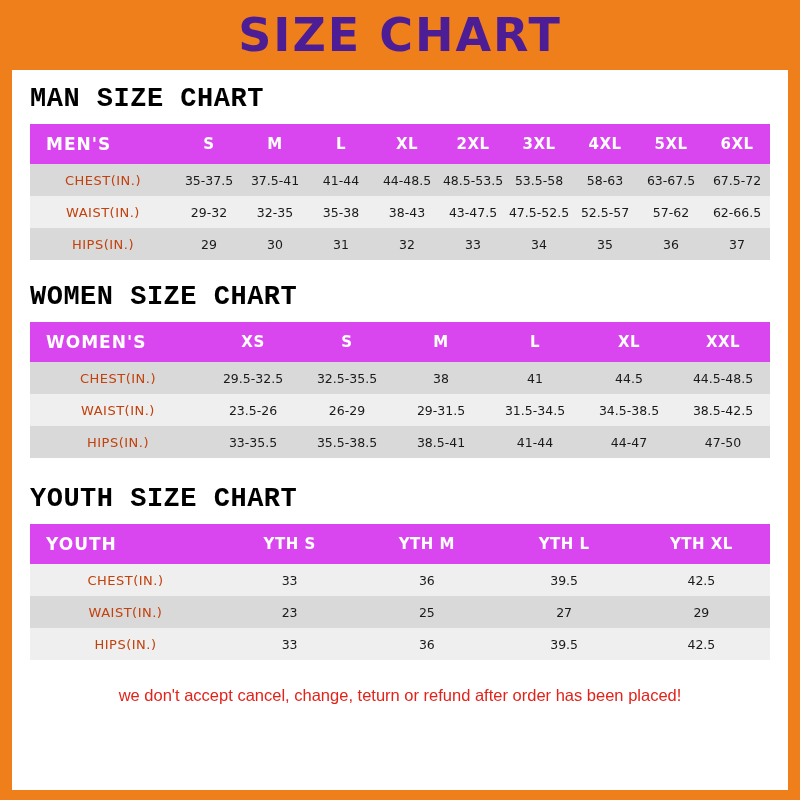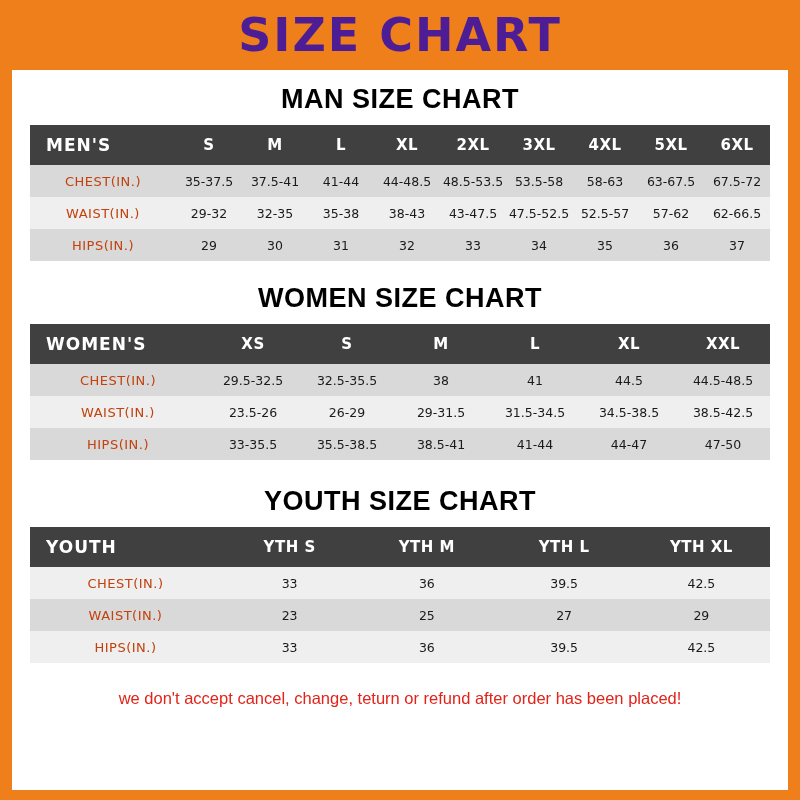--- a/index.html
+++ b/index.html
@@ -35,22 +35,22 @@
     font-weight: bold;
     font-size: 46px;
     letter-spacing: 2px;
     color: #4c1d95;
     line-height: 1;
   }
   .content {
     padding: 0 18px;
   }
   .section-title {
-    text-align: center;
-    font-family: Liberation Sans, sans-serif;
+    text-align: left;
+    font-family: Liberation Mono, monospace;
     font-weight: bold;
     font-size: 27px;
     color: #000000;
     letter-spacing: 0.5px;
   }
   .t-man { margin: 14px 0 10px; }
   .t-women { margin: 22px 0 10px; }
   .t-youth { margin: 26px 0 10px; }
 
   table.size-table {
@@ -60,21 +60,21 @@
   }
   table.size-table th,
   table.size-table td {
     text-align: center;
     font-size: 12.5px;
     color: #1a1a1a;
     padding: 5px 0 5px;
     font-family: "DejaVu Sans", sans-serif;
   }
   table.size-table thead th {
-    background: #404040;
+    background: #d946ef;
     color: #ffffff;
     font-weight: bold;
     font-size: 15px;
     padding: 10px 0;
     letter-spacing: 0.5px;
   }
   table.size-table thead th.rowlabel {
     text-align: left;
     padding-left: 16px;
     font-size: 17px;

